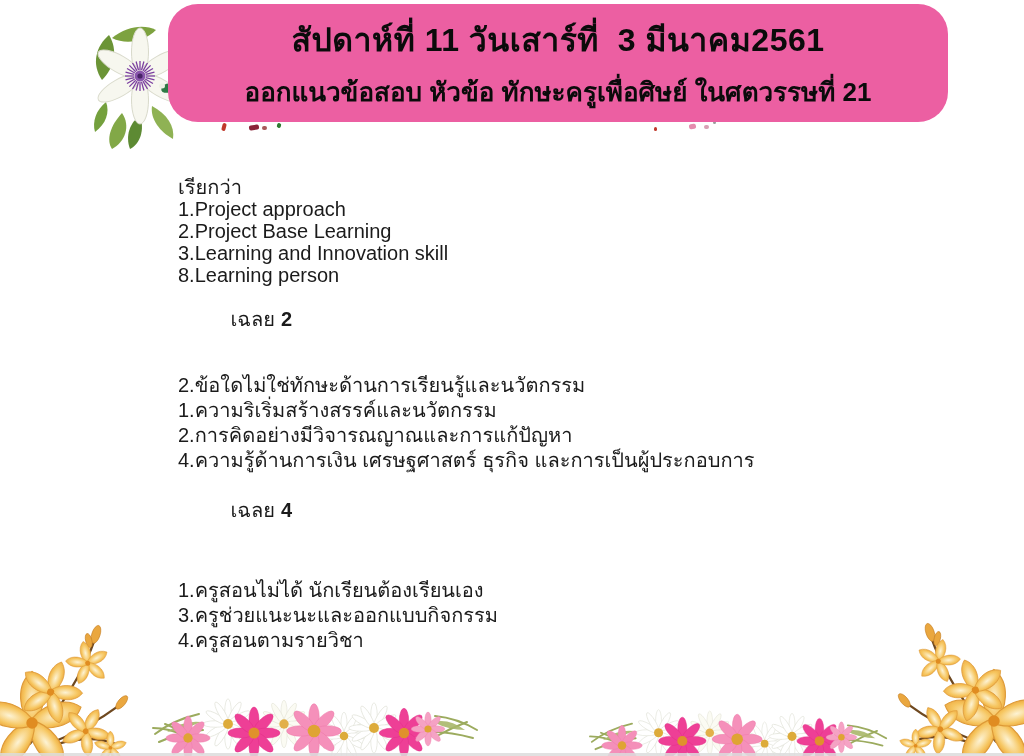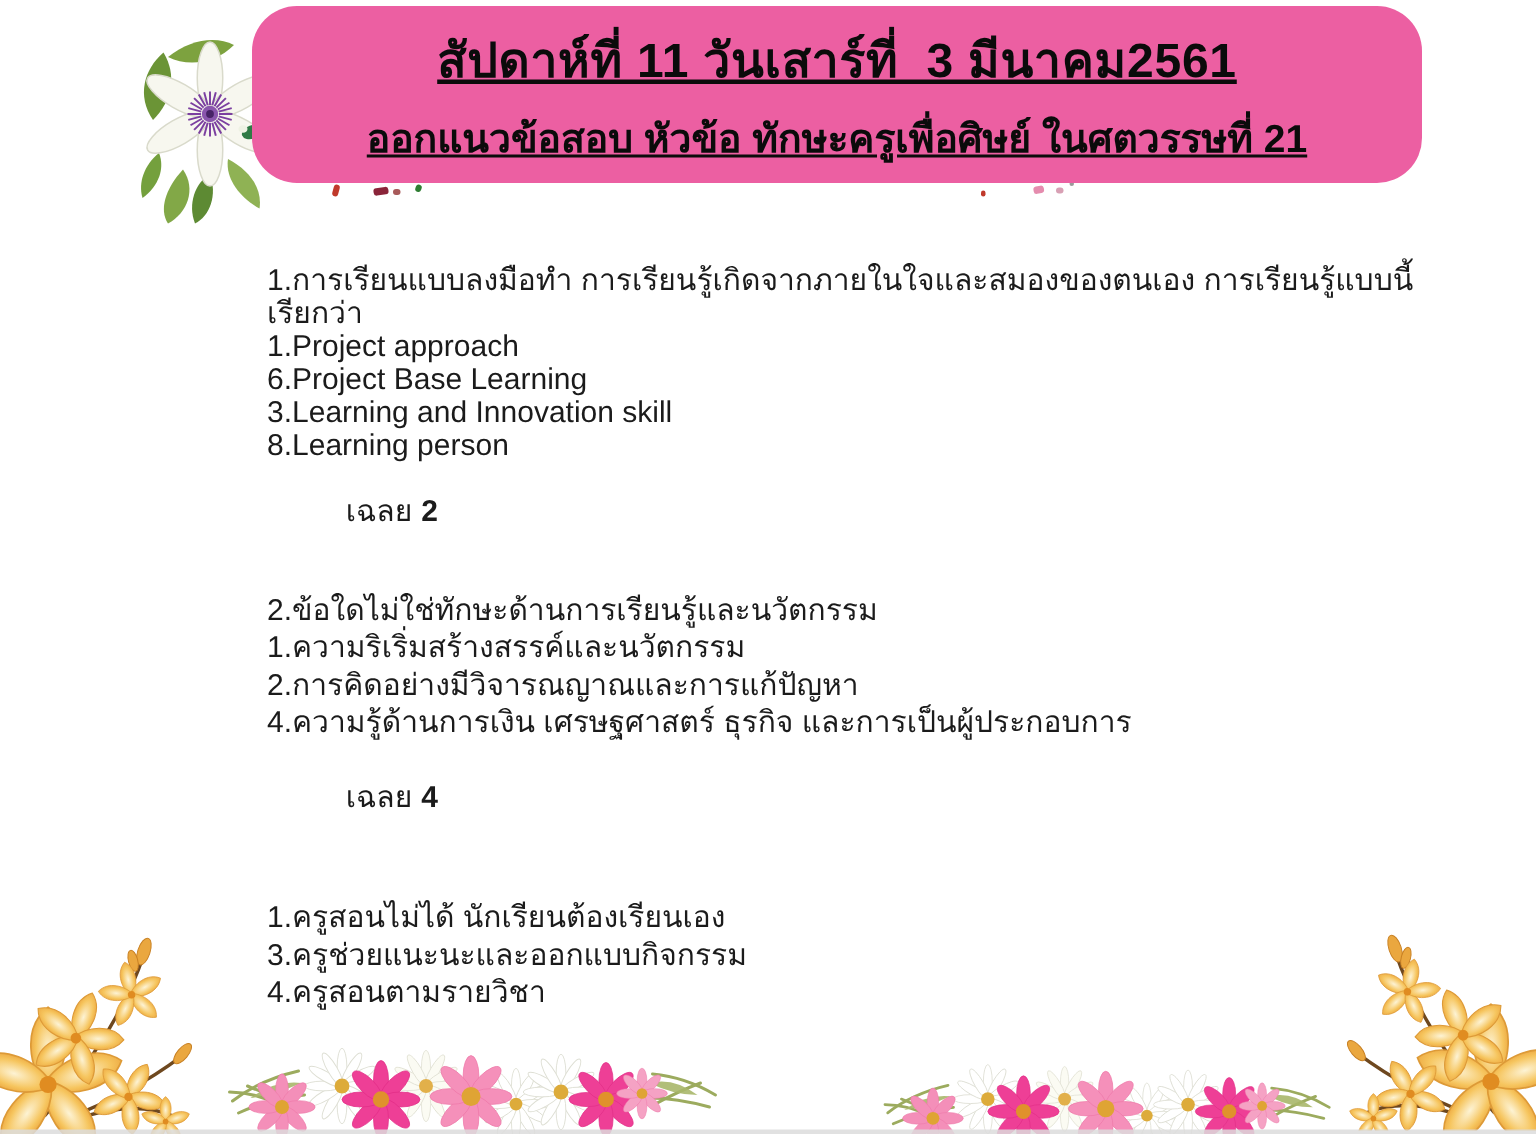--- a/index.html
+++ b/index.html
@@ -232,43 +232,42 @@
           <path d="M0 -6 L0 -15" transform="rotate(330)"></path>
           <path d="M0 -6 L0 -15" transform="rotate(345)"></path>
       </g>
       <circle r="5.5" fill="#8a56ad"></circle>
       <circle r="2.6" fill="#472366"></circle>
     </g>
     <ellipse cx="86" cy="70" rx="7" ry="4.5" fill="#2f7a45" transform="rotate(-20 86 70)"></ellipse>
     <ellipse cx="80" cy="68" rx="3" ry="2.5" fill="#eef2e4"></ellipse>
   </svg>
 
-  <div class="banner" style="background: rgb(236, 95, 162); color: rgb(11, 11, 11); text-decoration: underline;">
+  <div class="banner" style="background: rgb(236, 95, 162); color: rgb(11, 11, 11);">
     <div class="banner-title">สัปดาห์ที่ 11 วันเสาร์ที่  3 มีนาคม2561</div>
     <div class="banner-subtitle">ออกแนวข้อสอบ หัวข้อ ทักษะครูเพื่อศิษย์ ในศตวรรษที่ 21</div>
   </div>
 
   <div>
     <div class="speck" style="left:222px;top:123px;width:4px;height:8px;background:#c0392b;transform:rotate(15deg)"></div>
     <div class="speck" style="left:249px;top:125px;width:10px;height:5px;background:#8a2439;transform:rotate(-8deg)"></div>
     <div class="speck" style="left:262px;top:126px;width:5px;height:4px;background:#a85a5a"></div>
     <div class="speck" style="left:277px;top:123px;width:4px;height:5px;background:#2e7d32;transform:rotate(20deg)"></div>
     <div class="speck" style="left:654px;top:127px;width:3px;height:4px;background:#c0392b"></div>
     <div class="speck" style="left:689px;top:124px;width:7px;height:5px;background:#e58cae;transform:rotate(-10deg)"></div>
     <div class="speck" style="left:704px;top:125px;width:5px;height:4px;background:#d8a0b4"></div>
     <div class="speck" style="left:713px;top:121px;width:3px;height:3px;background:#9a9a9a"></div>
   </div>
 
   <div class="content">
 
     <div class="qblock qblock-1">
-      <div class="line">1.การเรียนแบบลงมือทำ การเรียนรู้เกิดจากภายในใจและสมองของตนเอง การเรียนรู้แบบนี้</div>
       <div class="line">เรียกว่า</div>
       <div class="line">1.Project approach</div>
-      <div class="line">6.Project Base Learning</div>
+      <div class="line">2.Project Base Learning</div>
       <div class="line">3.Learning and Innovation skill</div>
       <div class="line">8.Learning person</div>
       <div class="line answer">
         <span>เฉลย</span><span class="answer-num">2</span>
       </div>
     </div>
 
     <div class="qblock qblock-2">
       <div class="line">2.ข้อใดไม่ใช่ทักษะด้านการเรียนรู้และนวัตกรรม</div>
       <div class="line">1.ความริเริ่มสร้างสรรค์และนวัตกรรม</div>

